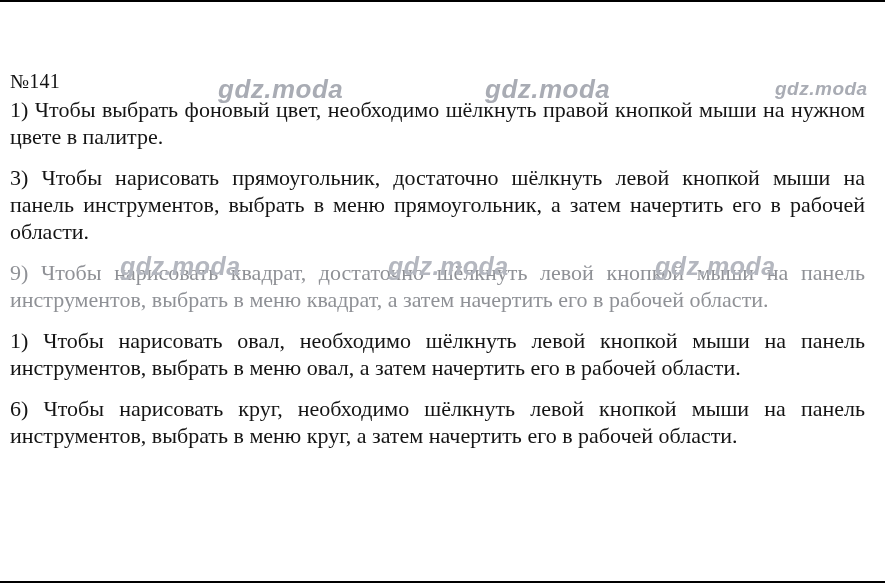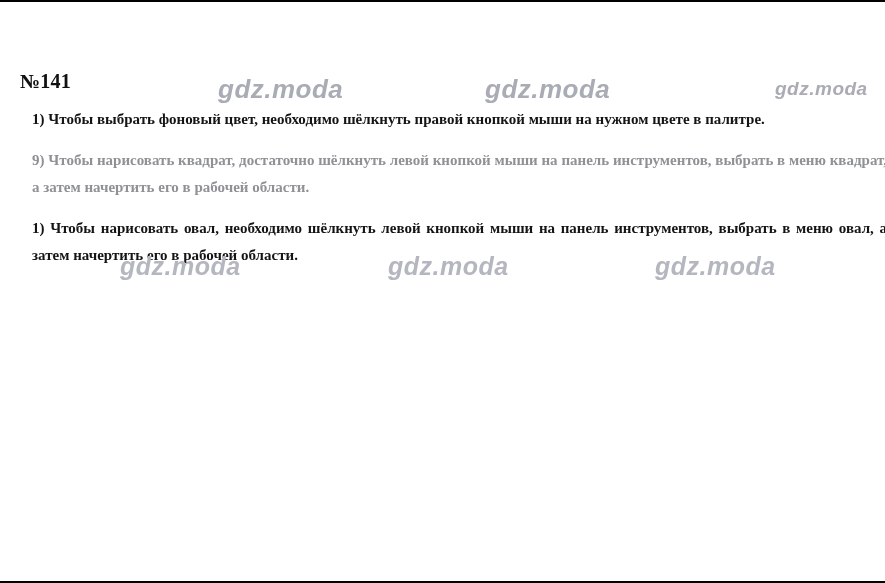--- a/index.html
+++ b/index.html
@@ -18,39 +18,38 @@
     position: relative;
     width: 885px;
     height: 583px;
     box-sizing: border-box;
     border-top: 2px solid #000000;
     border-bottom: 2px solid #000000;
     background: #ffffff;
   }
   .content {
     position: absolute;
-    left: 20px;
+    left: 10px;
     top: 66px;
     width: 865px;
-    font-weight: bold;
   }
   .task-number {
     font-family: "Liberation Serif", serif;
     font-size: 20px;
     line-height: 26px;
     color: #111111;
     margin: 0 0 2px 0;
     letter-spacing: 0.2px;
   }
   .para {
     font-family: "Liberation Serif", serif;
-    font-size: 15px;
+    font-size: 22px;
     line-height: 27px;
     color: #141414;
-    margin: 12px;
+    margin: 0;
     text-align: justify;
     text-justify: inter-word;
     width: 855px;
     word-spacing: 0px;
   }
   .para + .para {
     margin-top: 0px;
   }
   .para.gap-before {
     margin-top: 14px;
@@ -94,25 +93,27 @@
 
 <div class="page">
 
   <div class="content">
 
     <div class="task-number">№141</div>
 
     <p class="para">1) Чтобы выбрать фоновый цвет, необходимо шёлкнуть правой кнопкой мыши на нужном цвете в палитре.</p>
 
 
+    <p class="para gap-before">3) Чтобы нарисовать прямоугольник, достаточно шёлкнуть левой кнопкой мыши на панель инструментов, выбрать в меню прямоугольник, а затем начертить его в рабочей области.</p>
 
     <p class="para gap-before faded">9) Чтобы нарисовать квадрат, достаточно шёлкнуть левой кнопкой мыши на панель инструментов, выбрать в меню квадрат, а затем начертить его в рабочей области.</p>
 
     <p class="para gap-before">1) Чтобы нарисовать овал, необходимо шёлкнуть левой кнопкой мыши на панель инструментов, выбрать в меню овал, а затем начертить его в рабочей области.</p>
 
+    <p class="para gap-before">6) Чтобы нарисовать круг, необходимо шёлкнуть левой кнопкой мыши на панель инструментов, выбрать в меню круг, а затем начертить его в рабочей области.</p>
 
   </div>
 
   <div class="wm wm-row1 wm1">gdz.moda</div>
   <div class="wm wm-row1 wm2">gdz.moda</div>
   <div class="wm wm-row1 small wm3">gdz.moda</div>
   <div class="wm wm-row2 wm4">gdz.moda</div>
   <div class="wm wm-row2 wm5">gdz.moda</div>
   <div class="wm wm-row2 wm6">gdz.moda</div>
 

